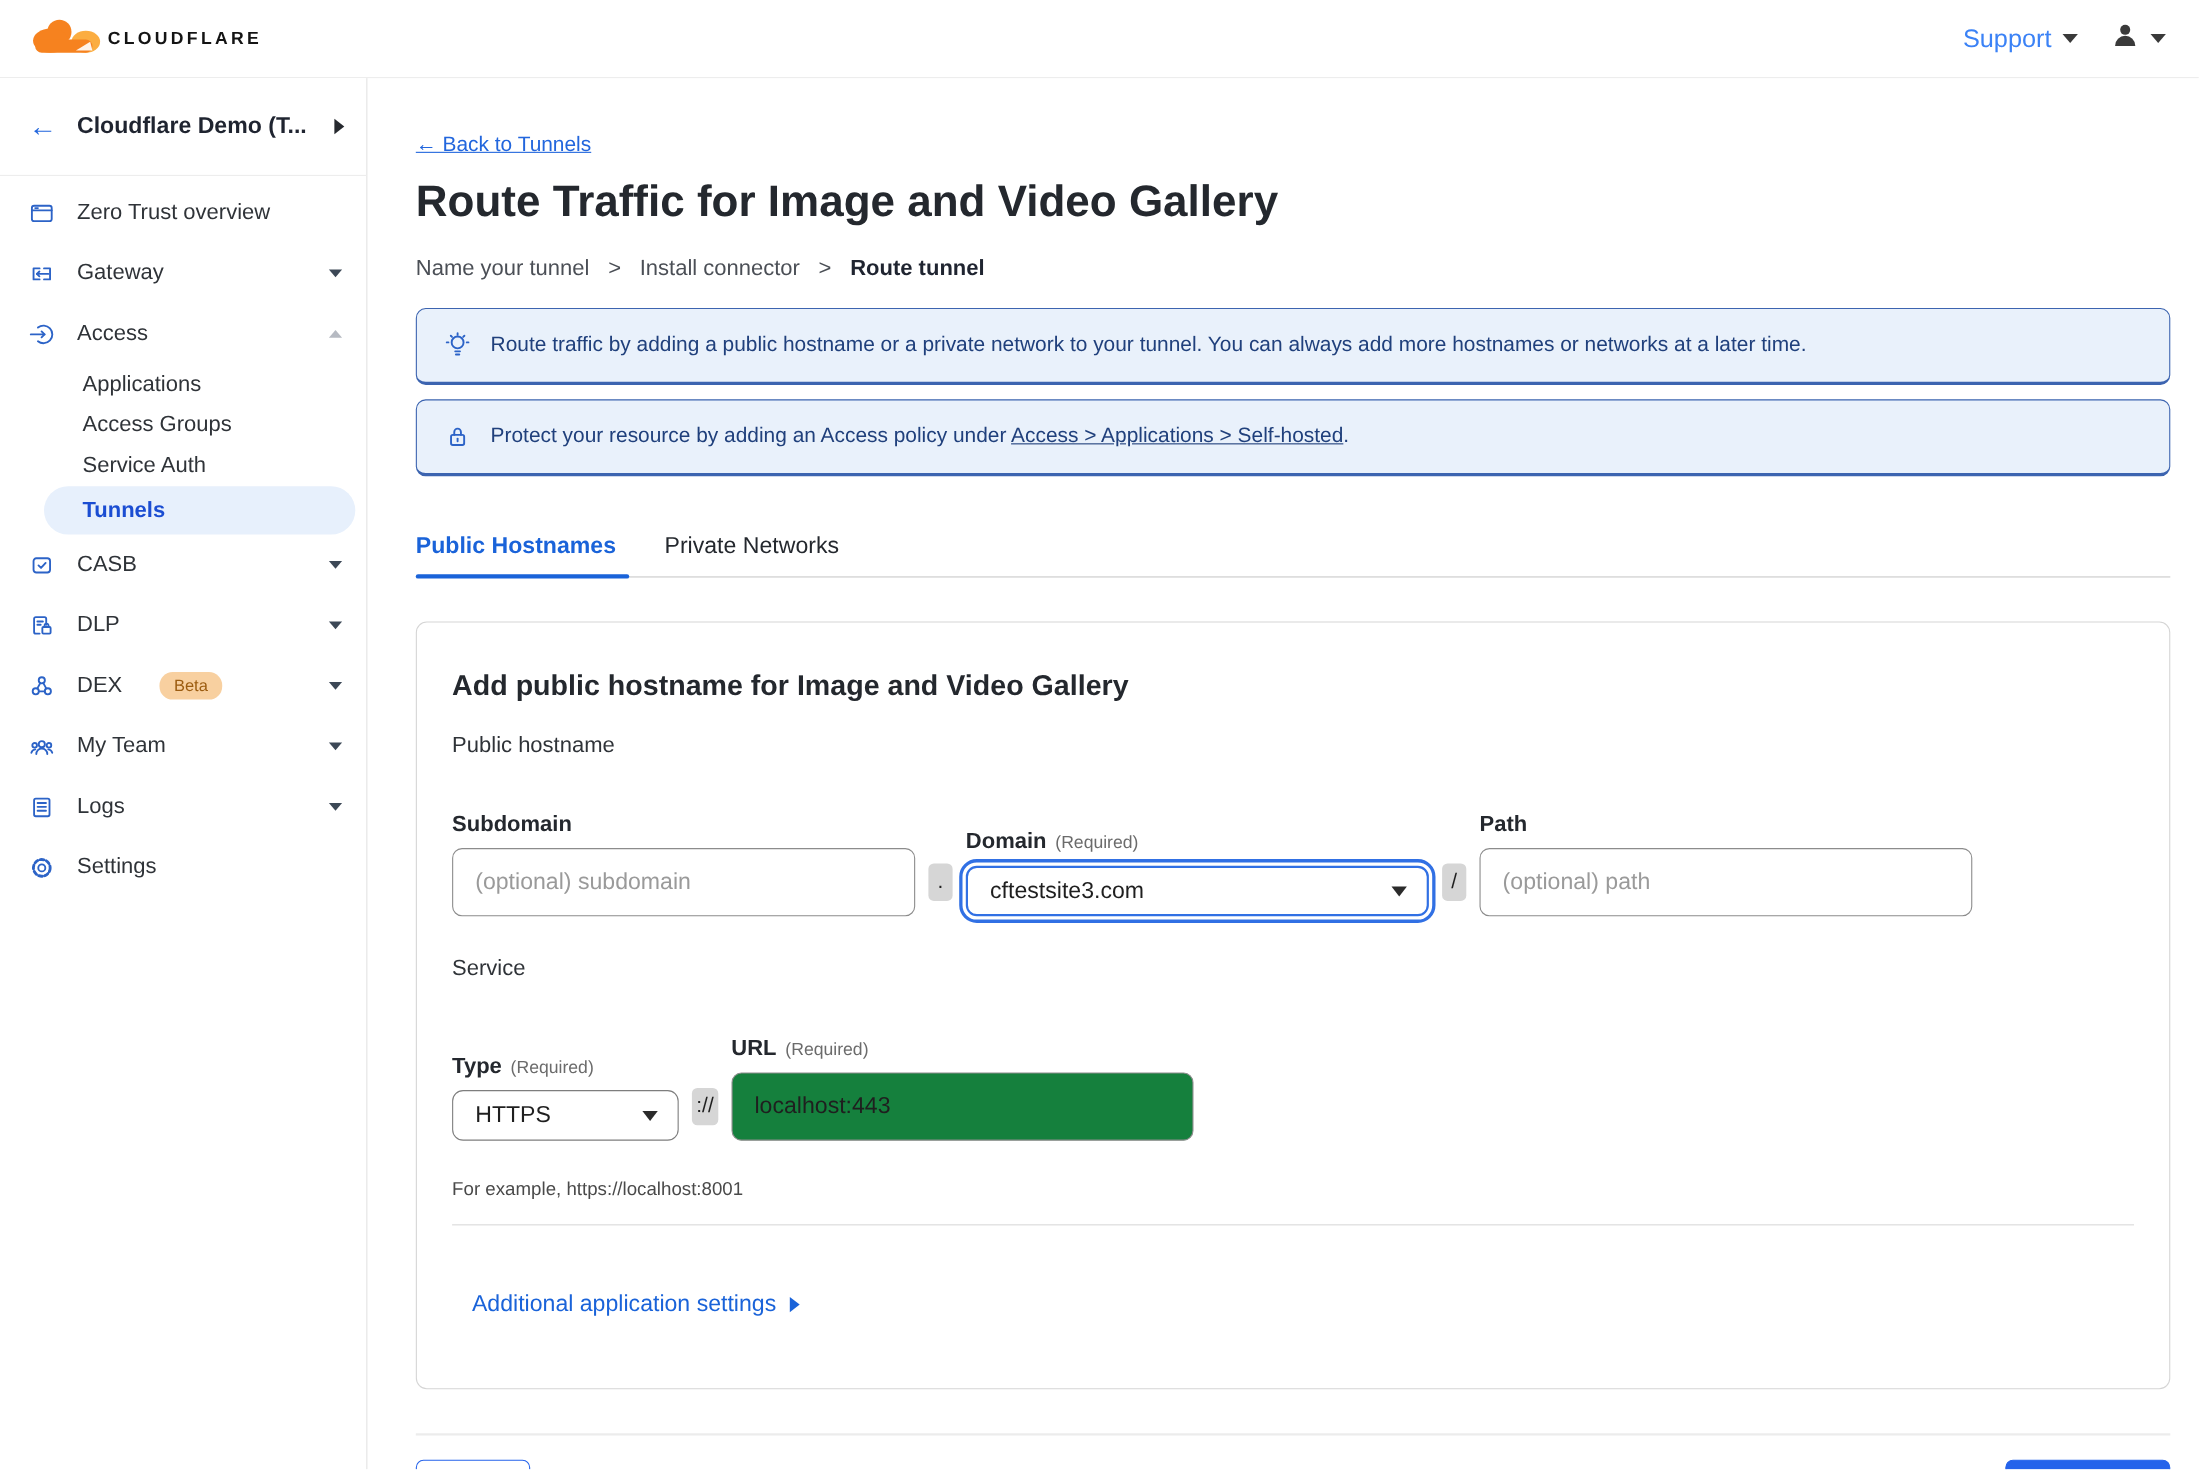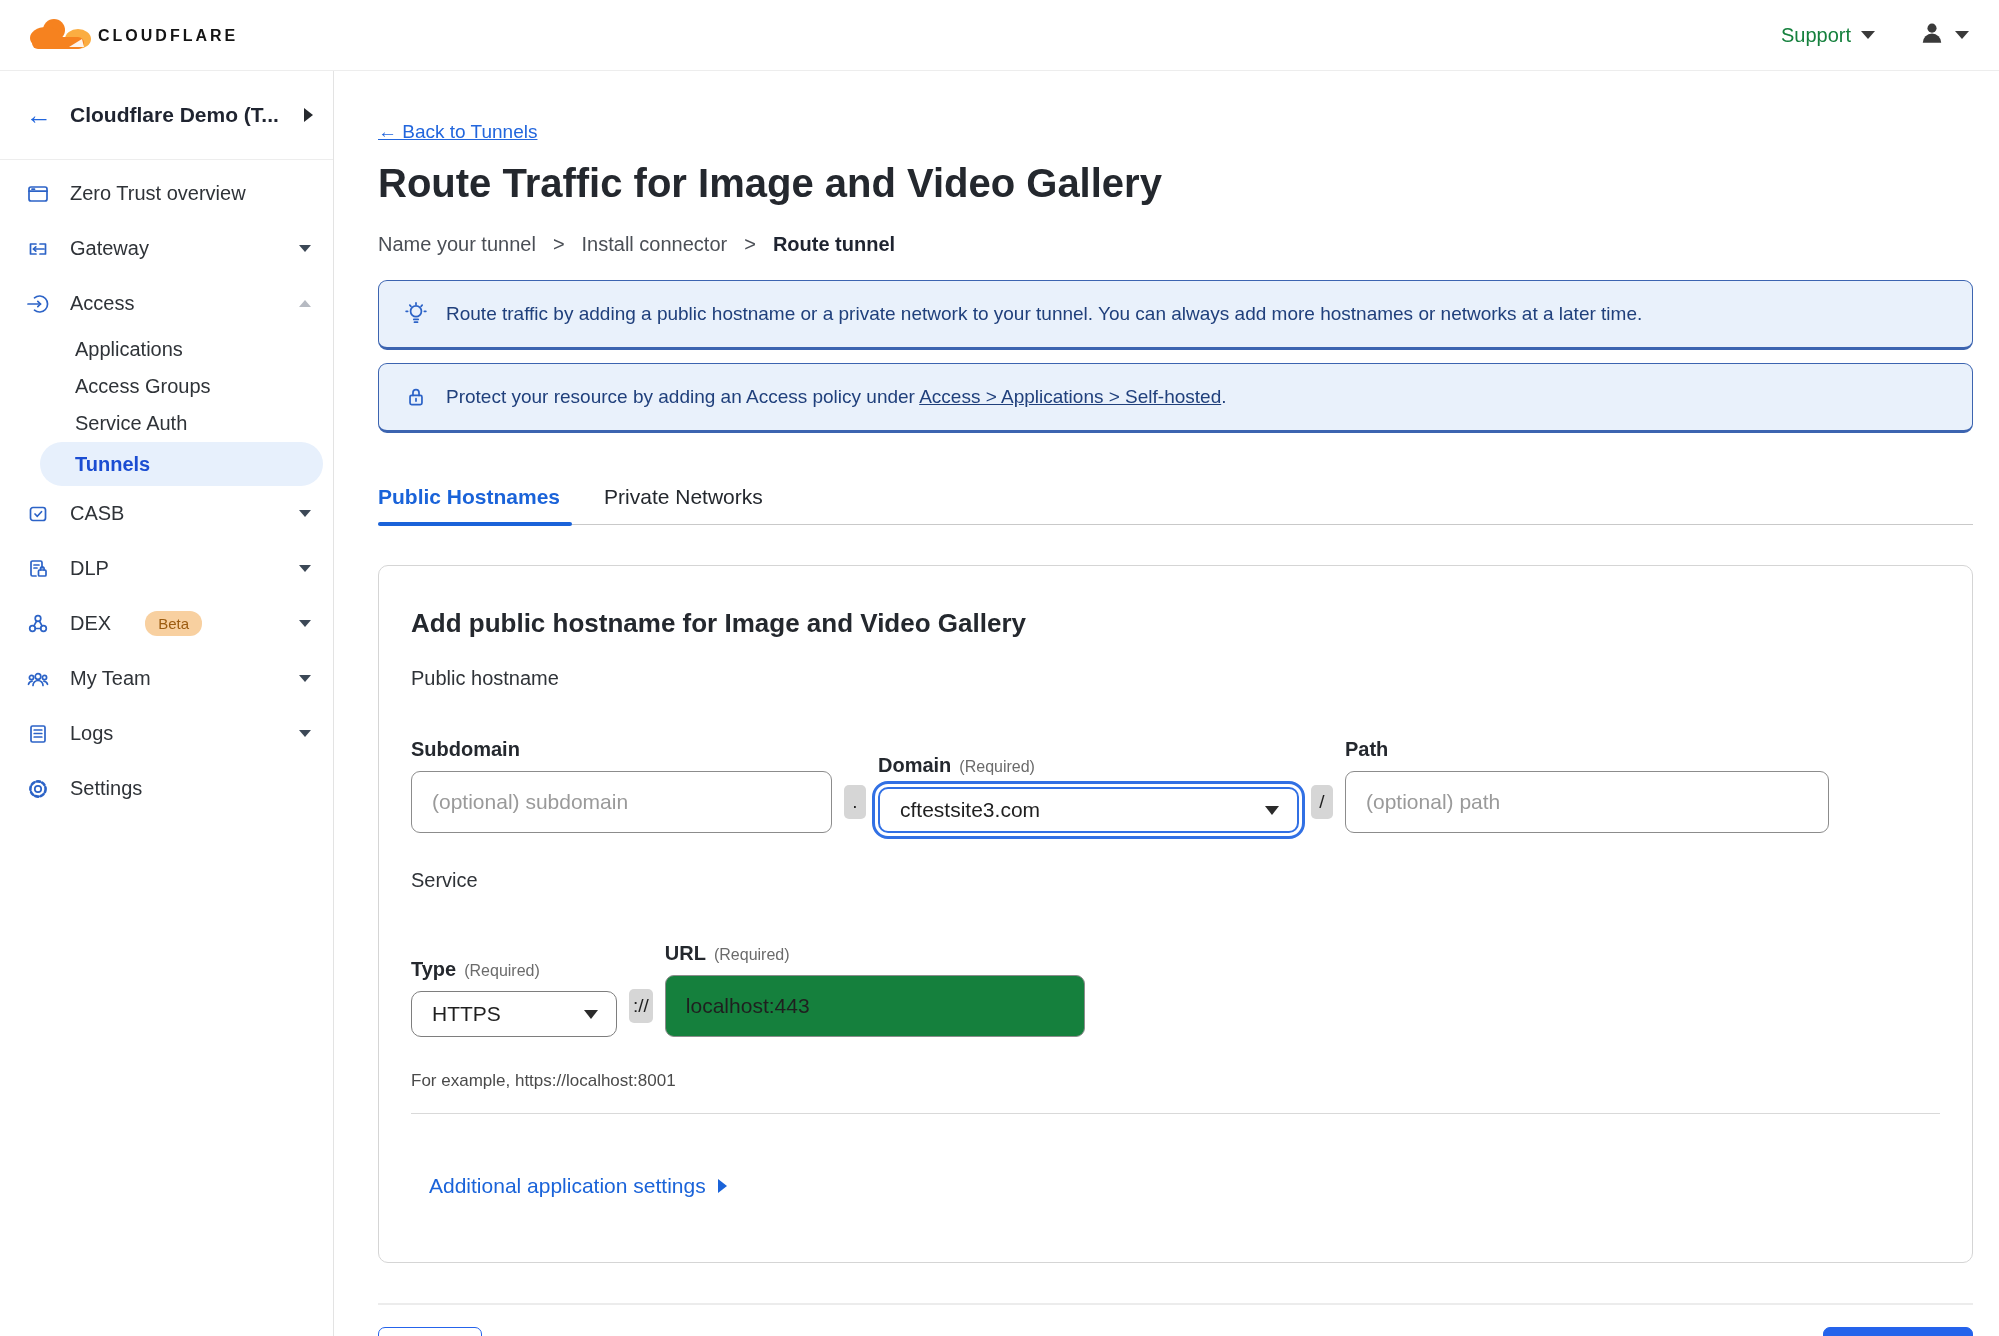--- a/index.html
+++ b/index.html
@@ -5,21 +5,21 @@
   * { box-sizing: border-box; }
   html,body { margin:0; padding:0; background:#fff; }
   body { font-family:"Liberation Sans", sans-serif; color:#313131; }
   .page { width:1999px; height:1336px; position:relative; overflow:hidden; background:#fff; }
 
   
   .topbar { height:71px; display:flex; align-items:center; justify-content:space-between;
             padding:0 30px 0 20px; border-bottom:1px solid #ededed; background:#fff; }
   .logo { display:flex; flex-direction:row; align-items:center; line-height:1; }
   .logo-text { font-size:16px; font-weight:bold; letter-spacing:3px; color:#141414; margin-top:1px; }
-  .topbar-right { display:flex; align-items:center; gap:44px; font-size:20px; color:#15803d; }
+  .topbar-right { display:flex; align-items:center; gap:30px; font-size:23px; color:#3b82f6; }
   .menu-chip { display:flex; align-items:center; gap:10px; cursor:pointer; }
   .caret-down { width:0; height:0; border-left:7px solid transparent; border-right:7px solid transparent;
                 border-top:8px solid #3a3a3a; }
 
   
   .sidebar { position:absolute; top:71px; left:0; width:334px; bottom:0; background:#fff;
              border-right:1px solid #e3e3e3; }
   .sidebar-header { height:89px; display:flex; align-items:center; gap:18px;
                     padding:0 20px 0 26px; border-bottom:1px solid #ededed; }
   .back-arrow { color:#2266dd; font-size:26px; cursor:pointer; line-height:1; }
@@ -66,21 +66,21 @@
   .card-heading { font-size:26px; font-weight:bold; color:#24282e; }
   .group-label { margin-top:28px; font-size:20px; color:#2f3338; }
   .field-row { display:flex; align-items:flex-end; margin-top:12px; }
   .field { display:flex; flex-direction:column;margin-top:36px; }
   .field-label-row { display:flex; align-items:baseline; gap:8px; margin-bottom:10px; }
   .field-label { font-size:20px; font-weight:bold; color:#24282e; }
   .required-note { font-size:16px; color:#6b6b6b; }
   .text-input { height:62px; border:1px solid #8c8c8c; border-radius:9px; padding:0 20px;
                 font-size:21px; color:#1f1f1f; font-family:"Liberation Sans",sans-serif; background:#fff; }
   .text-input::placeholder { color:#9a9a9a; }
-  .w-subdomain { width:421px; } .w-domain { width:421px; } .w-path { width:484px; }
+  .w-subdomain { width:421px; } .w-domain { width:421px; } .w-path { width:448px; }
   .w-type { width:206px; } .w-url { width:420px; }
   .sep-box { align-self:flex-end; margin:0 12px 14px 12px; min-width:22px; height:34px;
              background:#d6d6d6; border-radius:5px; display:flex; align-items:center;
              justify-content:center; font-size:19px; color:#1f1f1f; padding:0 4px; }
   .select { height:46px; border:1px solid #7e7e7e; border-radius:10px; background:#fff;
             display:flex; align-items:center; justify-content:space-between;
             padding:0 18px 0 20px; font-size:21px; color:#1f1f1f; cursor:pointer; }
   .select .sel-caret { width:0; height:0; border-left:7px solid transparent;
             border-right:7px solid transparent; border-top:9px solid #2b2b2b; }
   .select.focused { border:2px solid #3170e4; outline:3px solid #3170e4; outline-offset:3px; }

